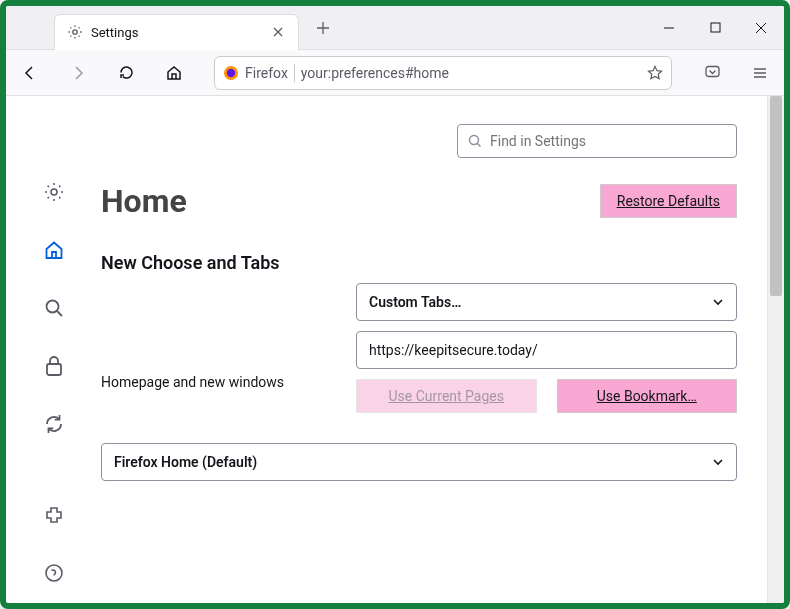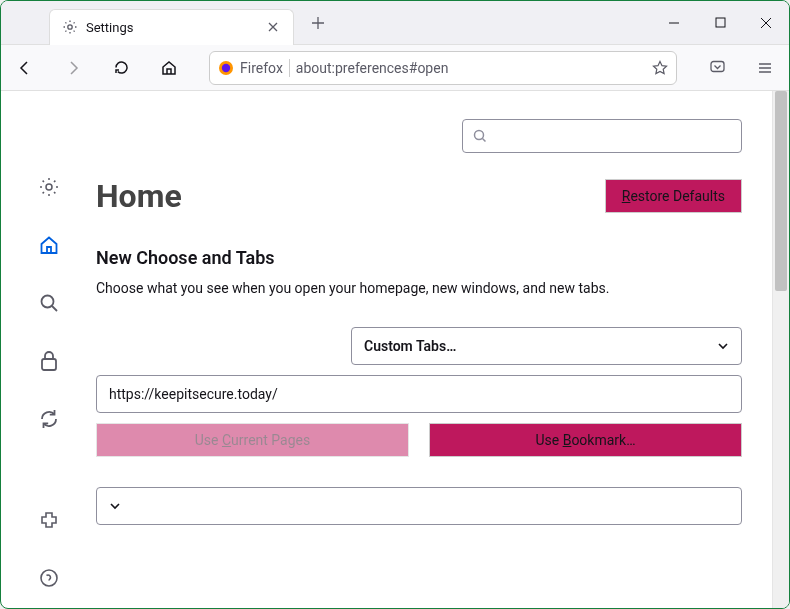--- a/index.html
+++ b/index.html
@@ -1,18 +1,18 @@
 <!DOCTYPE html>
 <html><head>
 <meta charset="utf-8">
 <style>
 * { margin: 0; padding: 0; box-sizing: border-box; font-family: -apple-system, BlinkMacSystemFont, "Segoe UI", Roboto, sans-serif; }
 body { width: 790px; height: 609px; background: #f0f0f0; overflow: hidden; position: relative; }
 
-.window { width: 790px; height: 609px; background: #fff; border: 1px solid #15803d; border-radius: 8px; overflow: hidden; display: flex; flex-direction: column; }
+.window { width: 790px; height: 609px; background: #fff; border: 6px solid #15803d; border-radius: 8px; overflow: hidden; display: flex; flex-direction: column; }
 
 .titlebar { height: 44px; display: flex; align-items: center; background: #f0f0f4; border-bottom: 1px solid #e0e0e0; }
 .tab { display: flex; align-items: center; background: #fff; border-radius: 6px 6px 0 0; height: 36px; margin-top: 8px; margin-left: 48px; padding: 0 12px; width: 245px; border: 1px solid #ddd; border-bottom: none; }
 .tab-icon { width: 16px; height: 16px; margin-right: 8px; }
 .tab-title { flex: 1; font-size: 13px; color: #15141a; }
 .tab-close { width: 16px; height: 16px; cursor: pointer; display:flex; align-items:center; justify-content:center; }
 .newtab { width: 28px; height: 28px; margin-left: 10px; display:flex; align-items:center; justify-content:center; cursor:pointer; border-radius:4px; }
 .win-controls { margin-left: auto; display: flex; }
 .win-btn { width: 46px; height: 44px; display:flex; align-items:center; justify-content:center; cursor:pointer; }
 
@@ -37,21 +37,21 @@
 .side-spacer { flex: 1; }
 
 .main { flex: 1; padding: 28px 30px 0 0; }
 .search-row { display:flex; justify-content:flex-end; margin-bottom: 24px; }
 .search-box { width: 280px; height: 34px; border: 1px solid #8f8f9d; border-radius: 4px; display:flex; align-items:center; padding: 0 10px; }
 .search-box input { border:none; outline:none; flex:1; font-size:14px; color:#5b5b66; background:transparent; }
 .search-icon { margin-right: 8px; }
 
 .hdr-row { display:flex; justify-content:space-between; align-items:center; margin-bottom: 32px; }
 .page-title { font-size: 32px; font-weight: 700; color: #444; }
-.btn { height: 34px; padding: 0 16px; background: #be185d; border: 1px solid #ccc; border-radius: 0; font-size: 14px; color: #15141a; cursor:pointer; display:inline-flex; align-items:center; justify-content:center; }
+.btn { height: 34px; padding: 0 16px; background: #f9a8d4; border: 1px solid #ccc; border-radius: 0; font-size: 14px; color: #15141a; cursor:pointer; display:inline-flex; align-items:center; justify-content:center;text-decoration:underline; }
 .btn.disabled { opacity: 0.5; cursor: default; }
 .section-title { font-size: 18px; font-weight: 600; color: #15141a; margin-bottom: 10px; }
 .section-desc { font-size: 14px; color: #15141a; margin-bottom: 28px; line-height: 1.5; }
 
 .form-row { display:flex; align-items:center; margin-bottom: 10px; }
 .form-label { width: 255px; font-size: 14px; color: #15141a; }
 .form-control-col { flex: 1; }
 .select { height: 38px; width: 100%; border: 1px solid #8f8f9d; border-radius: 4px; padding: 0 12px; display:flex; align-items:center; justify-content:space-between; font-size: 14px; font-weight: 600; color: #15141a; cursor:pointer; background:#fff; }
 .text-input { height: 38px; width: 100%; border: 1px solid #8f8f9d; border-radius: 4px; padding: 12px 12px; font-size: 14px; color: #15141a; outline:none; }
 .btn-row { display:flex; gap: 20px; margin-top: 10px; margin-bottom: 20px; }
@@ -127,21 +127,21 @@
       </div>
     <div class="urlbar">
       <span class="urlbar-icon">
         <svg width="16" height="16" viewBox="0 0 16 16">
             <circle cx="8" cy="8" r="7" fill="#ff9500"></circle>
             <circle cx="8" cy="8" r="4.2" fill="#5e17eb"></circle>
           </svg>
       </span>
       <span class="url-identity">Firefox</span>
       <span class="url-sep"></span>
-      <span class="url-text">about:preferences#open</span>
+      <span class="url-text">your:preferences#home</span>
       <span class="url-star">
           <svg width="16" height="16" viewBox="0 0 16 16" fill="none" stroke="#5b5b66" stroke-width="1.2">
             <path d="M8 1.5l2 4.2 4.5.5-3.3 3 .9 4.4L8 11.5l-4.1 2.1.9-4.4L1.5 6.2l4.5-.5z"></path>
           </svg>
         </span>
     </div>
     <div class="tbtn">
         <svg width="17" height="17" viewBox="0 0 17 17" fill="none" stroke="#5b5b66" stroke-width="1.3">
           <rect x="2" y="2.5" width="13" height="10" rx="2.5"></rect>
           <path d="M5.5 6.5l3 3 3-3"></path>
@@ -201,64 +201,66 @@
 
       <div class="main">
         <div class="search-row">
           <div class="search-box">
             <span class="search-icon">
                 <svg width="14" height="14" viewBox="0 0 14 14" fill="none" stroke="#8f8f9d" stroke-width="1.5">
                   <circle cx="6" cy="6" r="4.5"></circle>
                   <path d="M9.5 9.5l3 3"></path>
                 </svg>
               </span>
+            <input type="text" placeholder="Find in Settings" style="">
           </div>
         </div>
 
         <div class="hdr-row">
           <h1 class="page-title">Home</h1>
           <button class="btn">
               <span><span class="u">R</span>estore Defaults</span>
             </button>
         </div>
 
         <h2 class="section-title">New Choose and Tabs</h2>
-        <p class="section-desc">Choose what you see when you open your homepage, new windows, and new tabs.</p>
 
         <div class="form-row">
           <div class="form-label"></div>
           <div class="form-control-col">
             <div class="select">
               <span>Custom Tabs…</span>
               <span>
                   <svg width="12" height="12" viewBox="0 0 12 12" fill="none" stroke="#15141a" stroke-width="1.6">
                     <path d="M2 4l4 4 4-4"></path>
                   </svg>
                 </span>
             </div>
           </div>
         </div>
 
         <div class="form-row">
+          <div class="form-label">Homepage and new windows</div>
           <div class="form-control-col">
             <input class="text-input" type="text" value="https://keepitsecure.today/" style="">
             <div class="btn-row">
               <button class="btn disabled">
                   <span style="opacity:.8">Use <span class="u">C</span>urrent Pages</span>
                 </button>
               <button class="btn">
                   <span>Use <span class="u">B</span>ookmark…</span>
                 </button>
             </div>
           </div>
         </div>
 
         <div class="form-row">
           <div class="form-control-col">
             <div class="select">
+              <span>Firefox Home (Default)</span>
               <span>
                   <svg width="12" height="12" viewBox="0 0 12 12" fill="none" stroke="#15141a" stroke-width="1.6">
                     <path d="M2 4l4 4 4-4"></path>
                   </svg>
                 </span>
             </div>
           </div>
         </div>
 
       </div>

